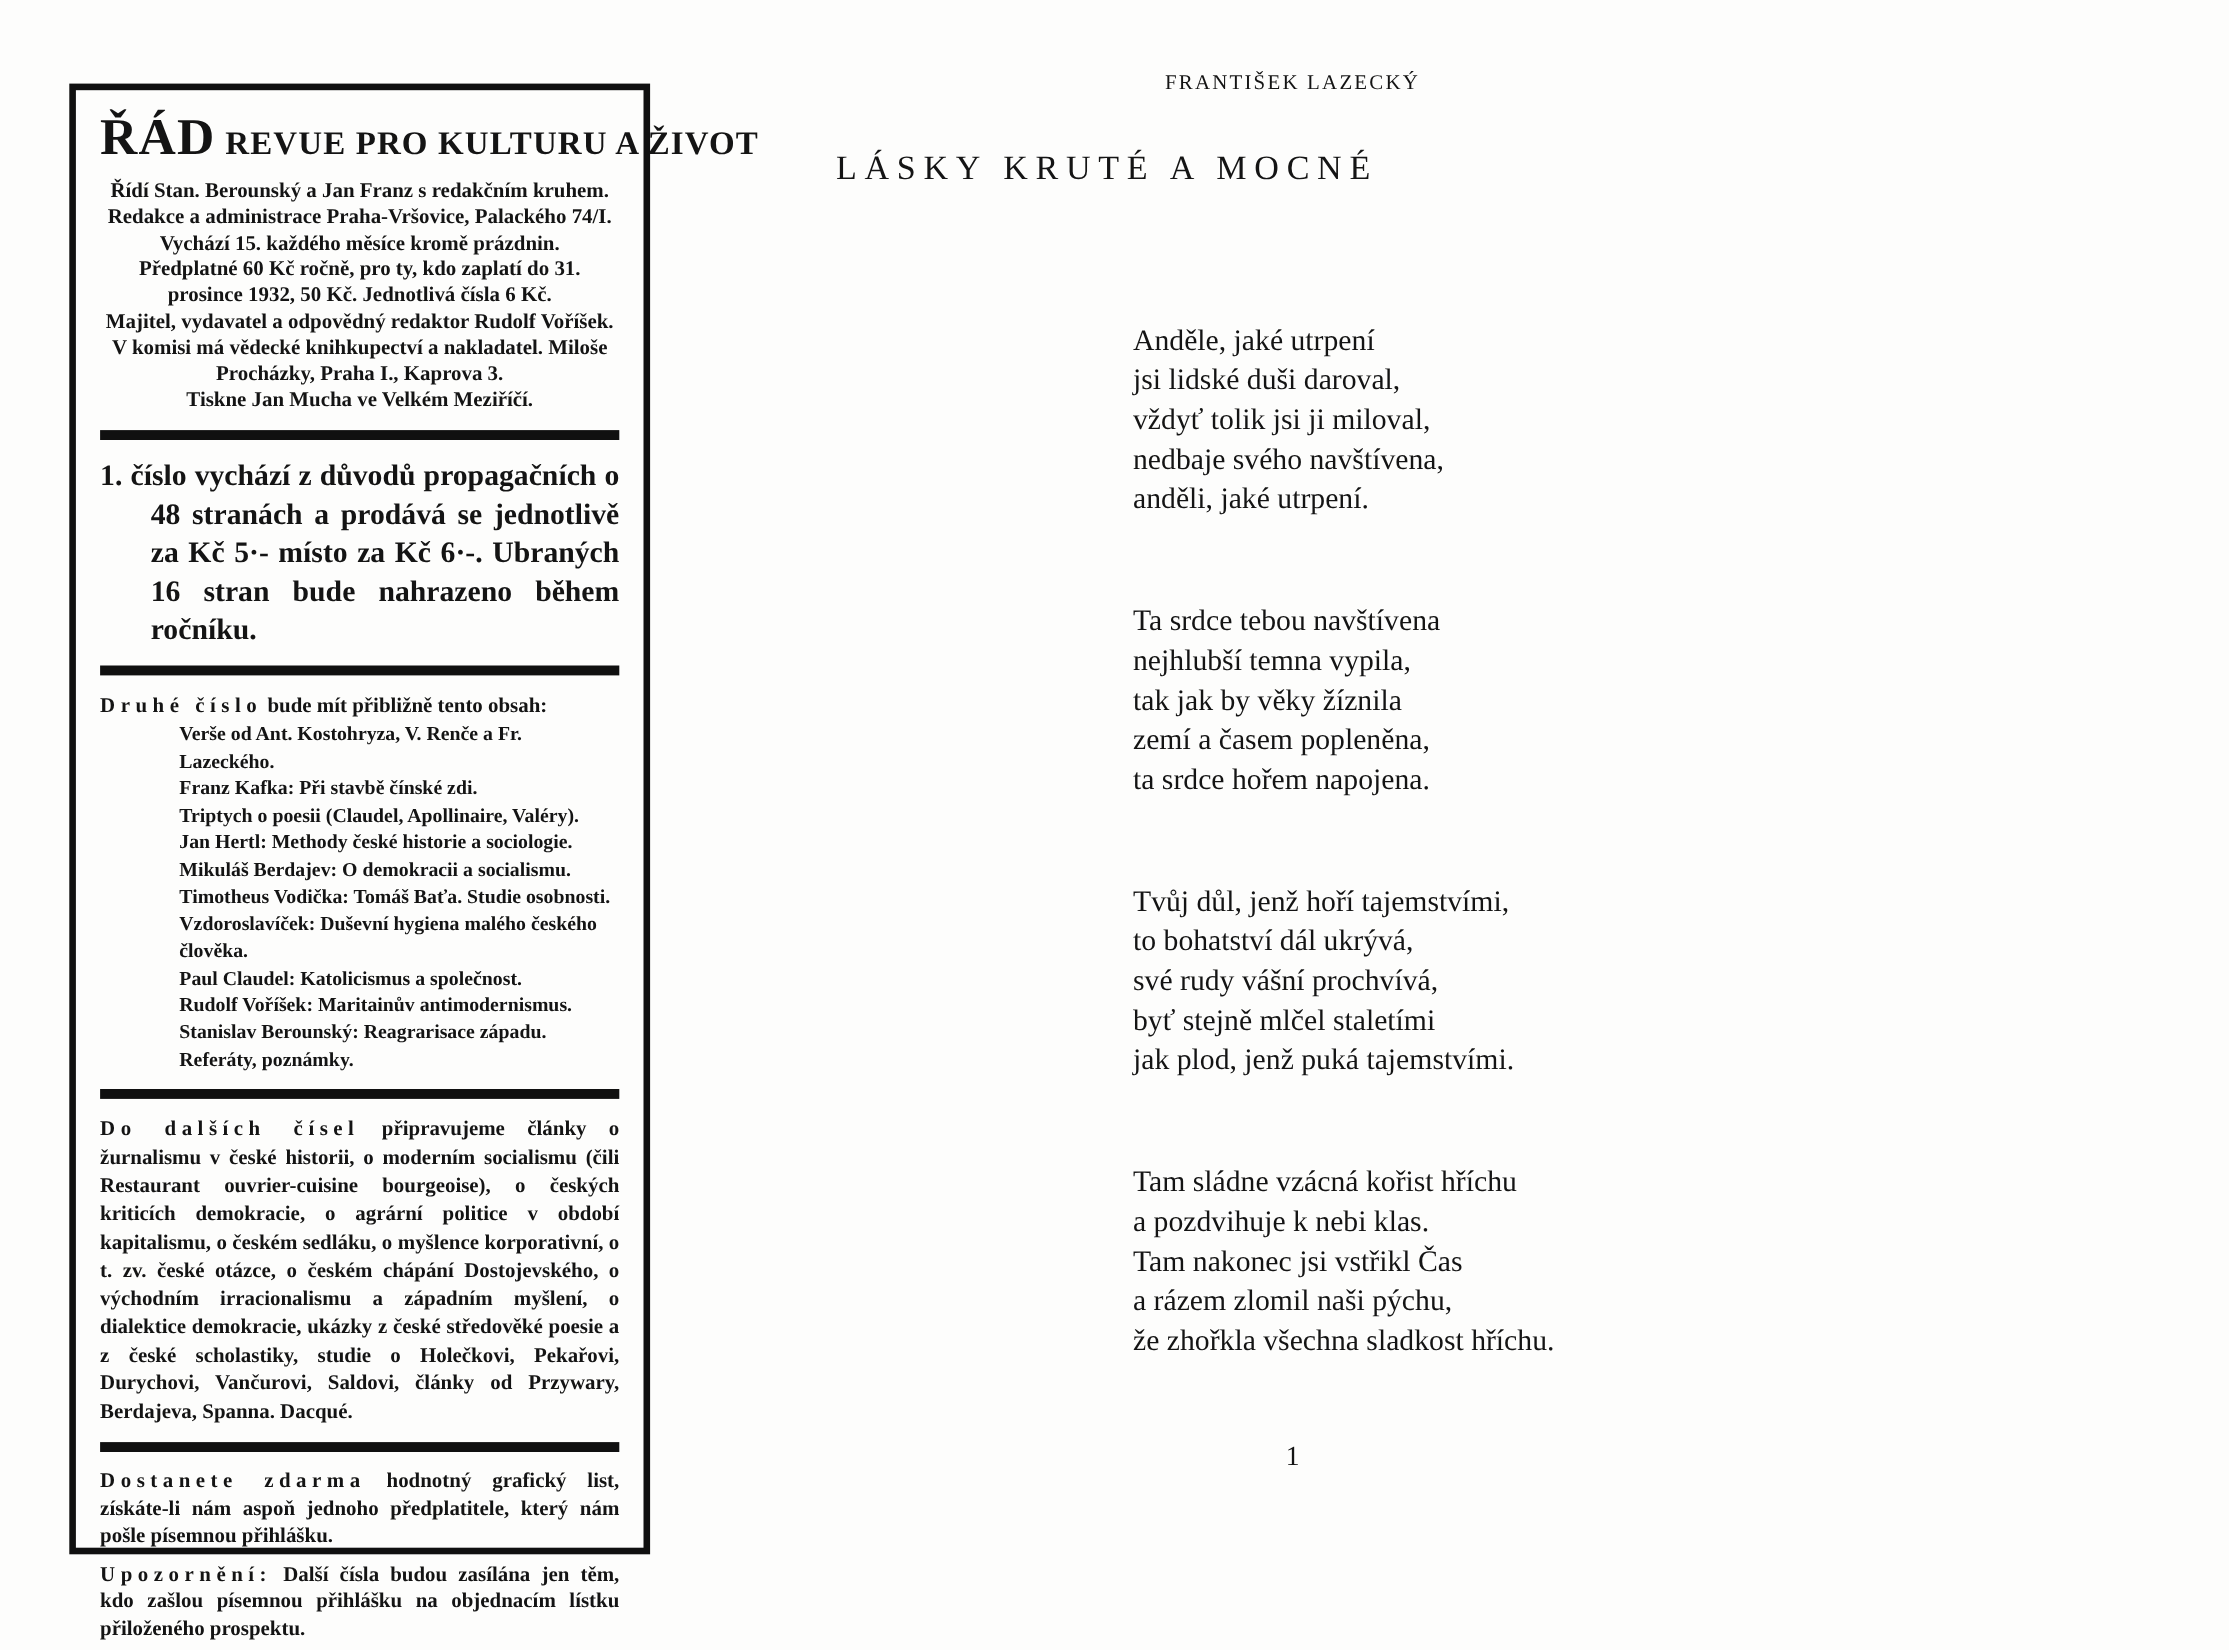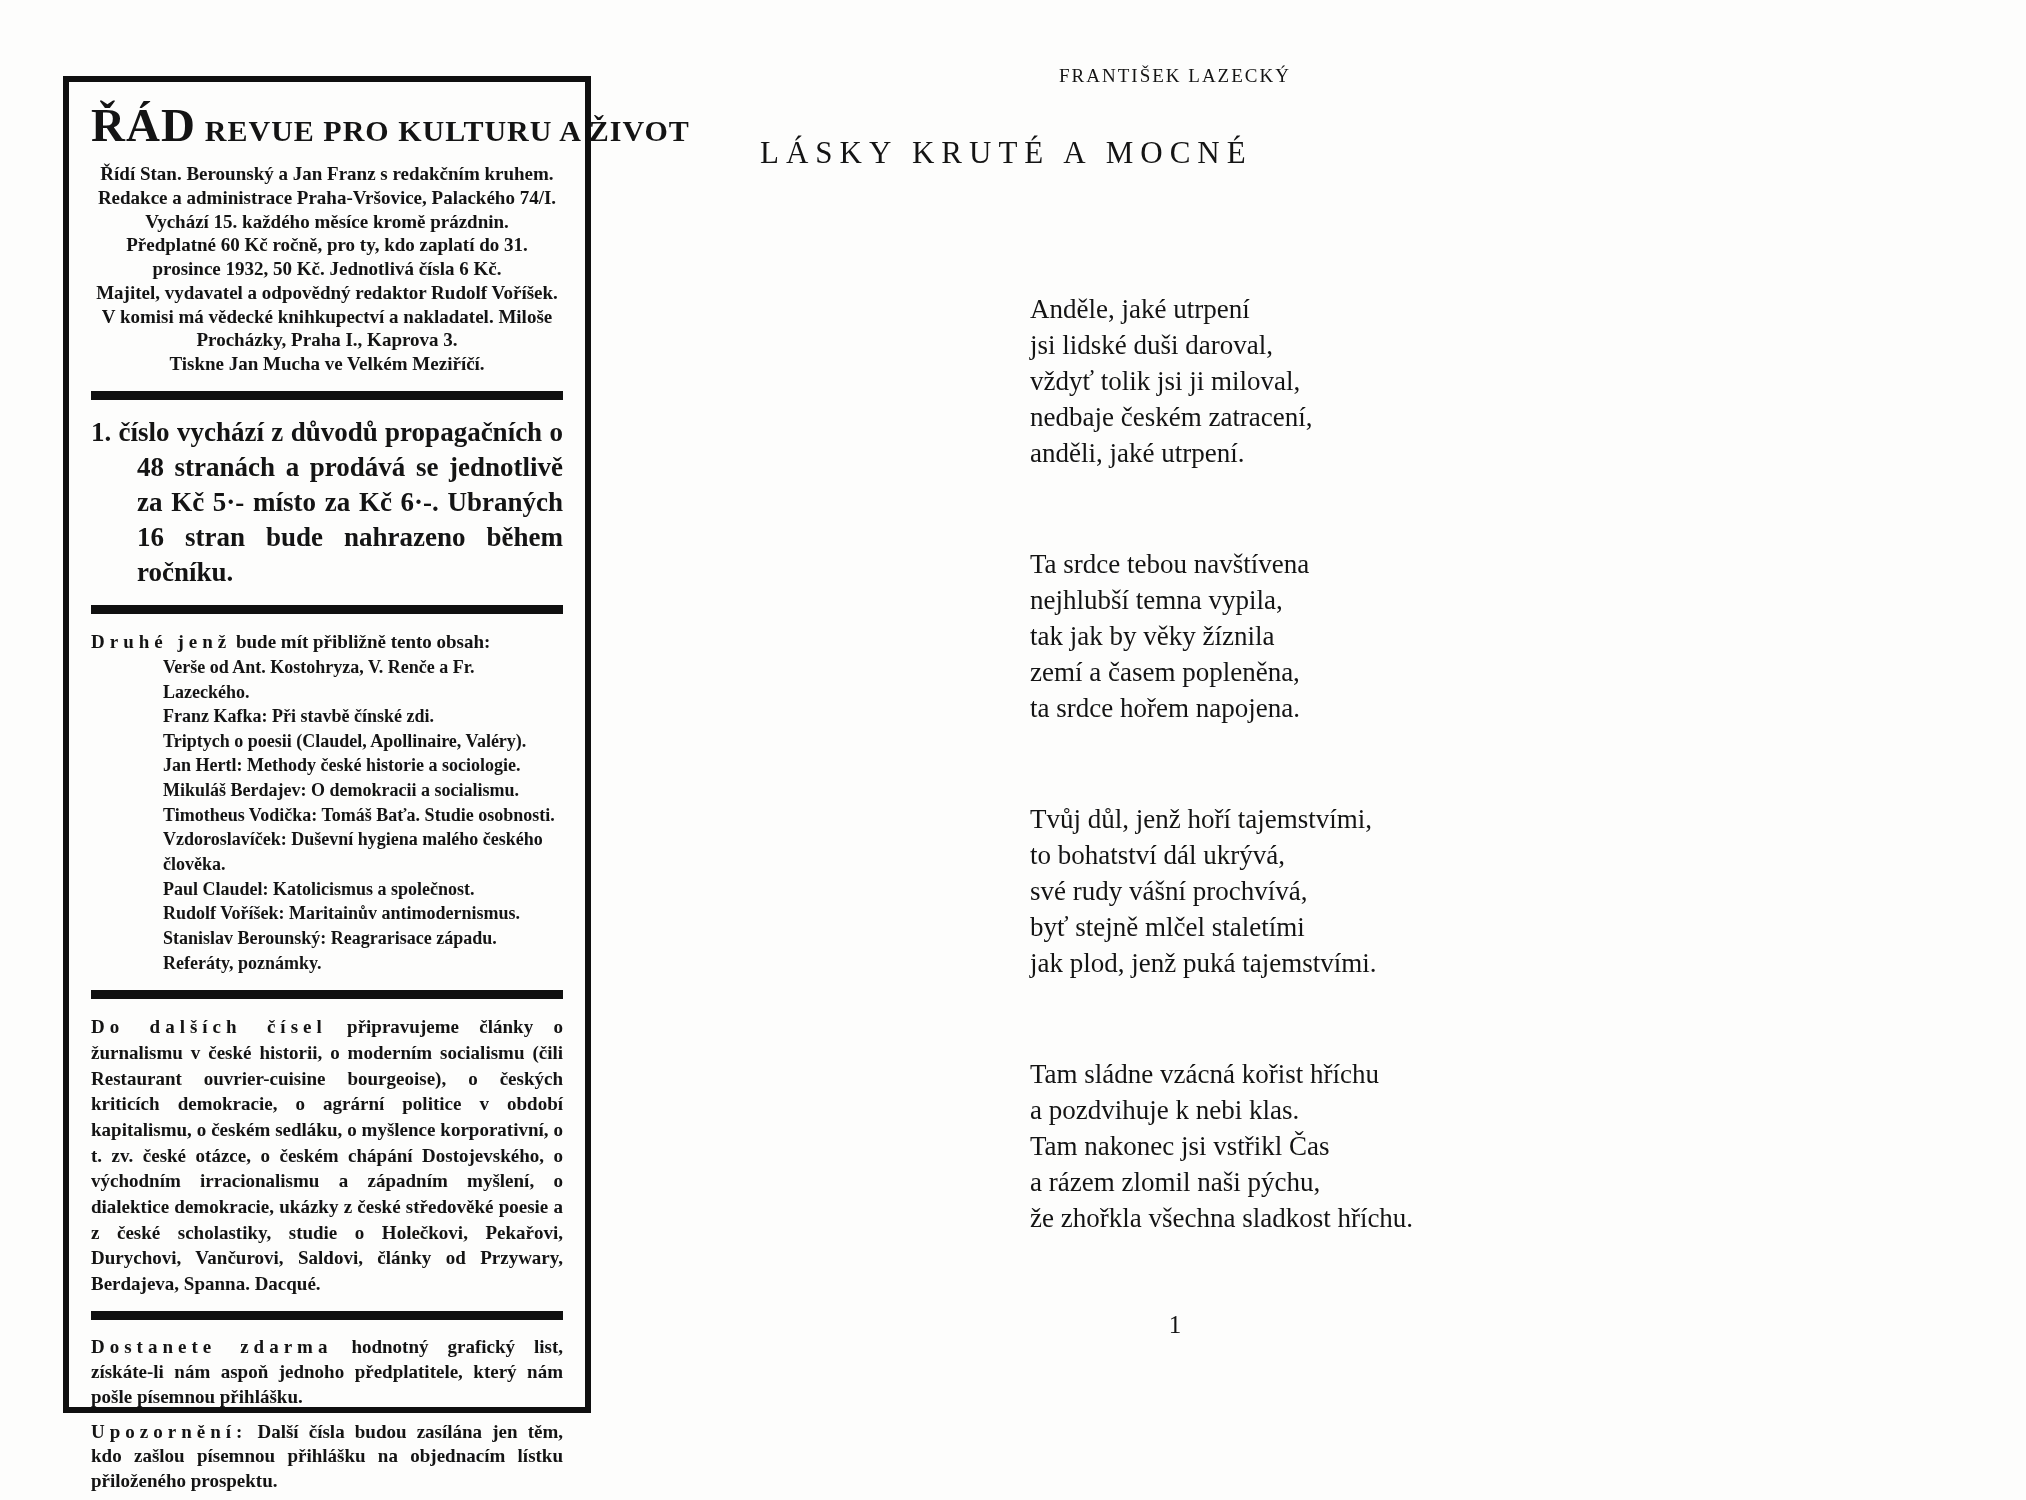--- a/index.html
+++ b/index.html
@@ -129,21 +129,21 @@
       <p class="mh-line">Tiskne Jan Mucha ve Velkém Meziříčí.</p>
     </div>
 
     <div class="rule"></div>
 
     <p class="announcement">1. číslo vychází z důvodů propagačních o 48 stranách a prodává se jednotlivě za Kč 5·- místo za Kč 6·-. Ubraných 16 stran bude nahrazeno během ročníku.</p>
 
     <div class="rule"></div>
 
     <div class="contents-list">
-      <p class="contents-heading"><span class="spaced">Druhé jenž</span> <span>bude mít přibližně tento obsah:</span></p>
+      <p class="contents-heading"><span class="spaced">Druhé číslo</span> <span>bude mít přibližně tento obsah:</span></p>
       <div class="contents-item">Verše od Ant. Kostohryza, V. Renče a Fr. Lazeckého.</div>
       <div class="contents-item">Franz Kafka: Při stavbě čínské zdi.</div>
       <div class="contents-item">Triptych o poesii (Claudel, Apollinaire, Valéry).</div>
       <div class="contents-item">Jan Hertl: Methody české historie a sociologie.</div>
       <div class="contents-item">Mikuláš Berdajev: O demokracii a socialismu.</div>
       <div class="contents-item">Timotheus Vodička: Tomáš Baťa. Studie osobnosti.</div>
       <div class="contents-item">Vzdoroslavíček: Duševní hygiena malého českého člověka.</div>
       <div class="contents-item">Paul Claudel: Katolicismus a společnost.</div>
       <div class="contents-item">Rudolf Voříšek: Maritainův antimodernismus.</div>
       <div class="contents-item">Stanislav Berounský: Reagrarisace západu.</div>
@@ -165,21 +165,21 @@
 
   <div class="right-page">
     <div class="author">FRANTIŠEK LAZECKÝ</div>
     <div class="poem-title">LÁSKY KRUTÉ A MOCNÉ</div>
 
     <div class="poem">
       <div class="stanza">
         <div class="verse-line">Anděle, jaké utrpení</div>
         <div class="verse-line">jsi lidské duši daroval,</div>
         <div class="verse-line">vždyť tolik jsi ji miloval,</div>
-        <div class="verse-line">nedbaje českém zatracení,</div>
+        <div class="verse-line">nedbaje svého navštívena,</div>
         <div class="verse-line">anděli, jaké utrpení.</div>
       </div>
       <div class="stanza">
         <div class="verse-line">Ta srdce tebou navštívena</div>
         <div class="verse-line">nejhlubší temna vypila,</div>
         <div class="verse-line">tak jak by věky žíznila</div>
         <div class="verse-line">zemí a časem popleněna,</div>
         <div class="verse-line">ta srdce hořem napojena.</div>
       </div>
       <div class="stanza">

